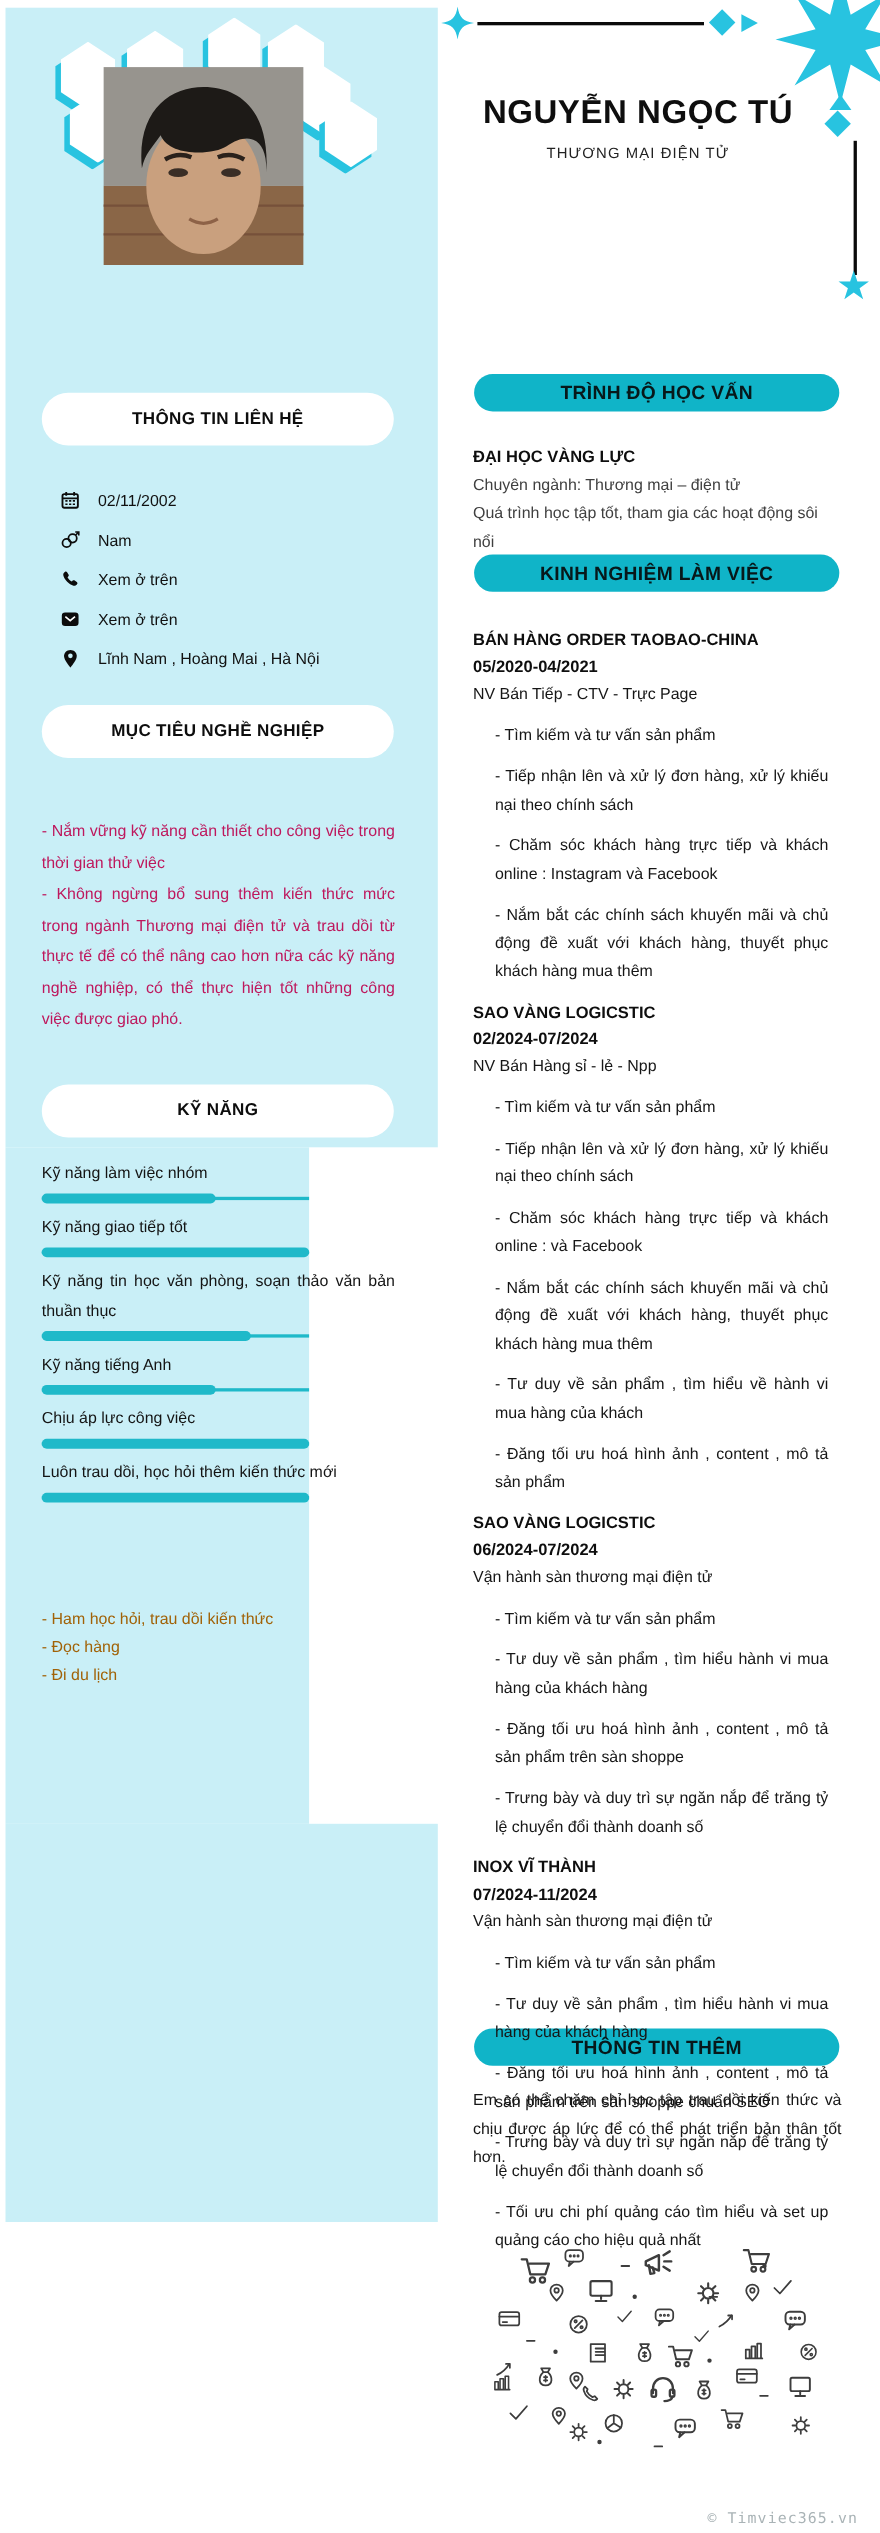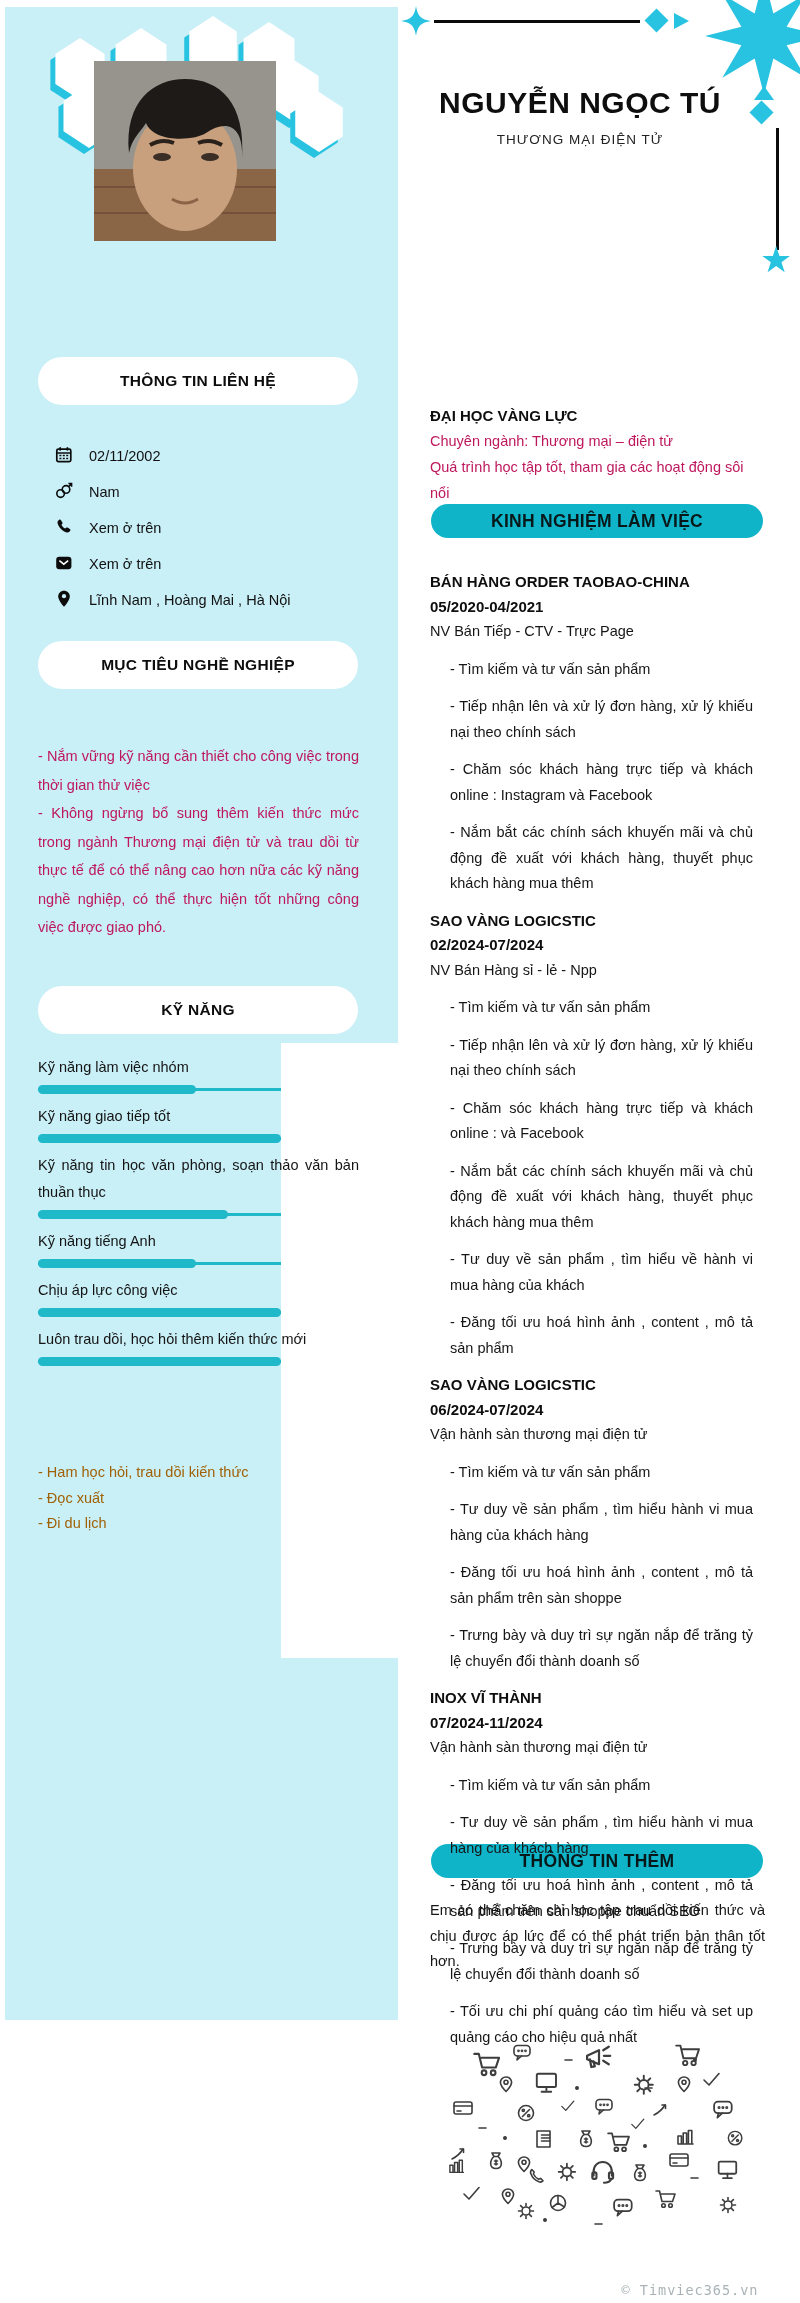--- a/index.html
+++ b/index.html
@@ -56,32 +56,32 @@
   #tri-up{left:754px;top:86px;width:0;height:0;border-bottom:14px solid #28c3e0;
           border-left:10px solid transparent;border-right:10px solid transparent;}
   #diamond-2{left:753px;top:104px;width:17px;height:17px;background:#28c3e0;transform:rotate(45deg);}
   #star-five{left:760px;top:242px;font-size:36px;color:#28c3e0;line-height:36px;}
   
   .pill{position:absolute;left:431px;width:332px;height:34px;background:#10b4c8;border-radius:17px;
         display:flex;align-items:center;justify-content:center;font-weight:bold;font-size:17.5px;
         color:#07181a;letter-spacing:.3px;z-index:4;}
   #edu-block{position:absolute;left:430px;top:404px;width:335px;z-index:4;}
   #edu-block .school{font-weight:bold;font-size:15px;line-height:24px;color:#0e0e0e;}
-  #edu-block .line{font-size:14.5px;line-height:26px;color:#be185d;}
+  #edu-block .line{font-size:14.5px;line-height:26px;color:#404040;}
   #experience-list{position:absolute;left:430px;top:570px;width:335px;z-index:4;}
   .job{margin-bottom:11px;}
   .job .company{font-weight:bold;font-size:15px;line-height:24.5px;color:#0e0e0e;margin:0;}
   .job .period{font-weight:bold;font-size:15px;line-height:24.5px;color:#0e0e0e;}
   .job .role{font-size:14.5px;line-height:25.5px;color:#161616;}
   .job p.b{margin:12px;padding-left:8px;font-size:14.5px;line-height:25.5px;text-align:justify;color:#161616;}
   #more-text{position:absolute;left:430px;top:1898px;width:335px;font-size:14.5px;
              line-height:25.5px;text-align:justify;color:#161616;z-index:4;}
   
   #doodle{position:absolute;left:445px;top:2038px;width:318px;height:235px;z-index:1;}
-  #watermark{position:absolute;left:600px;top:2282px;width:180px;text-align:center;
+  #watermark{position:absolute;left:600px;top:2282px;width:180px;text-align:right;
              font-family:"DejaVu Sans Mono",monospace;font-size:13.5px;letter-spacing:1px;color:#a9b3b6;z-index:4;}
 </style>
 </head>
 <body>
 
 <div class="page">
 
   <div class="cyan" id="cyan-top"></div>
   <div class="cyan" id="cyan-mid"></div>
   <div class="cyan" id="cyan-bottom"></div>
@@ -236,24 +236,25 @@
         <div class="lbl">Luôn trau dồi, học hỏi thêm kiến thức mới</div>
         <div class="track">
           <div class="line"></div>
           <div class="fill" style="width:100%"></div>
         </div>
       </div>
     </div>
 
   <div id="hobby-list">
       <div>- Ham học hỏi, trau dồi kiến thức</div>
-      <div>- Đọc xuất</div>
+      <div>- Đọc hàng</div>
       <div>- Đi du lịch</div>
     </div>
 
+  <div class="pill" style="top:340px">TRÌNH ĐỘ HỌC VẤN</div>
   <div class="pill" style="top:504px">KINH NGHIỆM LÀM VIỆC</div>
   <div class="pill" style="top:1844px">THÔNG TIN THÊM</div>
 
   <div id="edu-block">
     <div class="school">ĐẠI HỌC VÀNG LỰC</div>
     <div class="line">Chuyên ngành: Thương mại – điện tử</div>
     <div class="line">Quá trình học tập tốt, tham gia các hoạt động sôi nổi</div>
   </div>
 
   <div id="experience-list">

